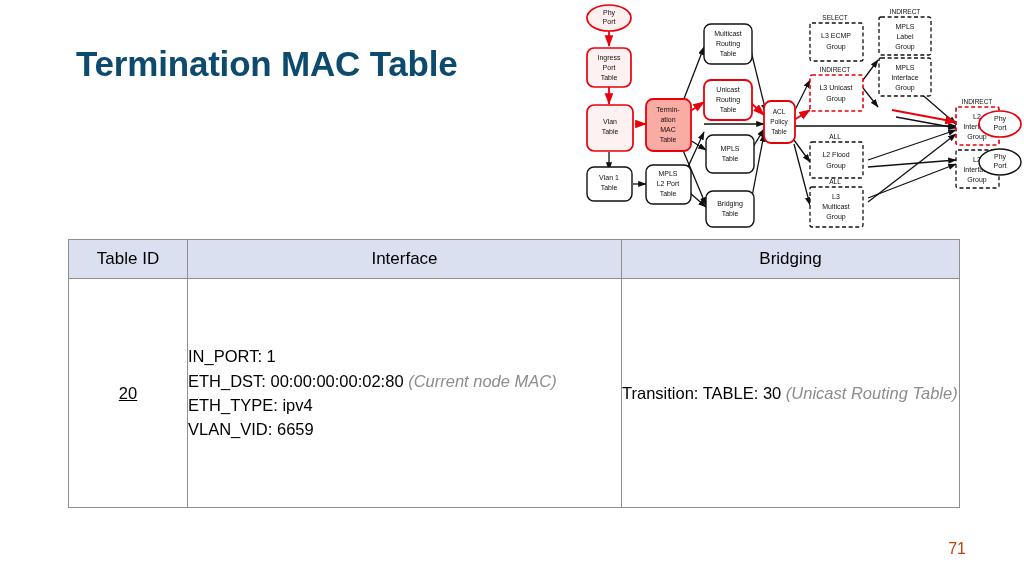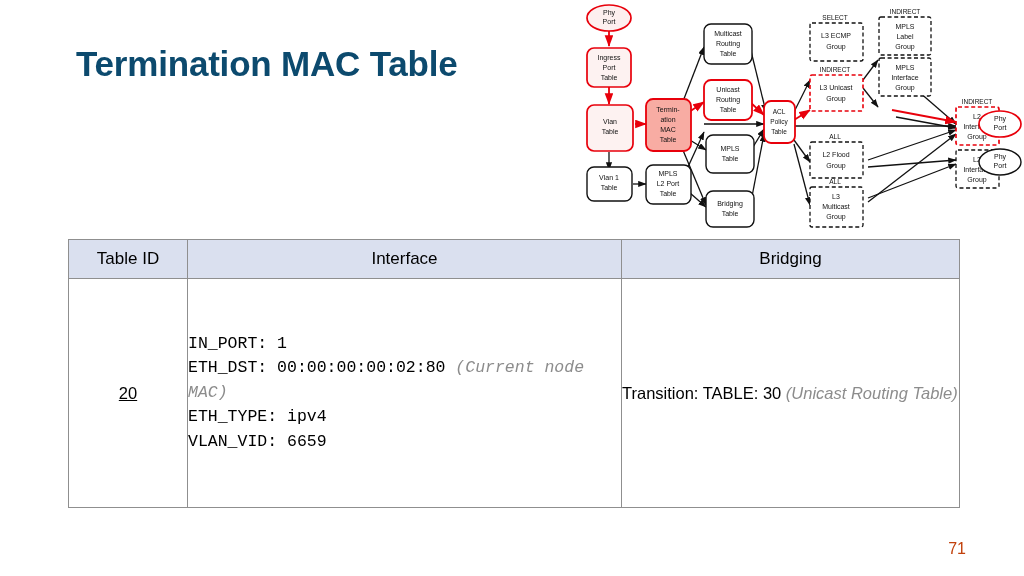--- a/index.html
+++ b/index.html
@@ -68,21 +68,21 @@
   }
   td.cell-treatment {
     padding: 0 14px;
     text-align: left;
     margin-top: 16px;
   }
   .note {
     color: #8c8c8c;
     font-style: italic;
   }
-  .sel-line { display: block; font-family: Liberation Mono, monospace; }
+  .sel-line { display: block; }
 
   
   #page-number {
     position: absolute;
     right: 58px; bottom: 18px;
     font-size: 16px;
     color: #c2410c;
   }
 
   

